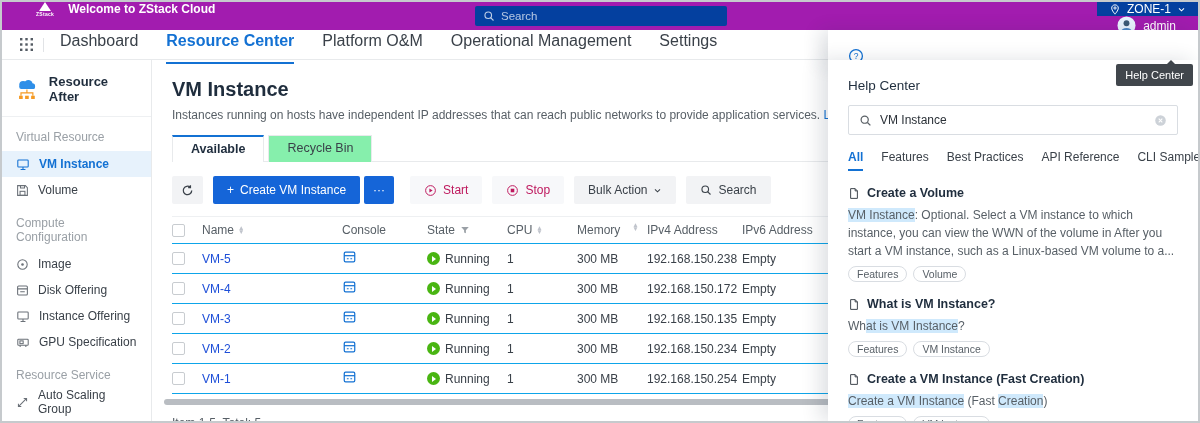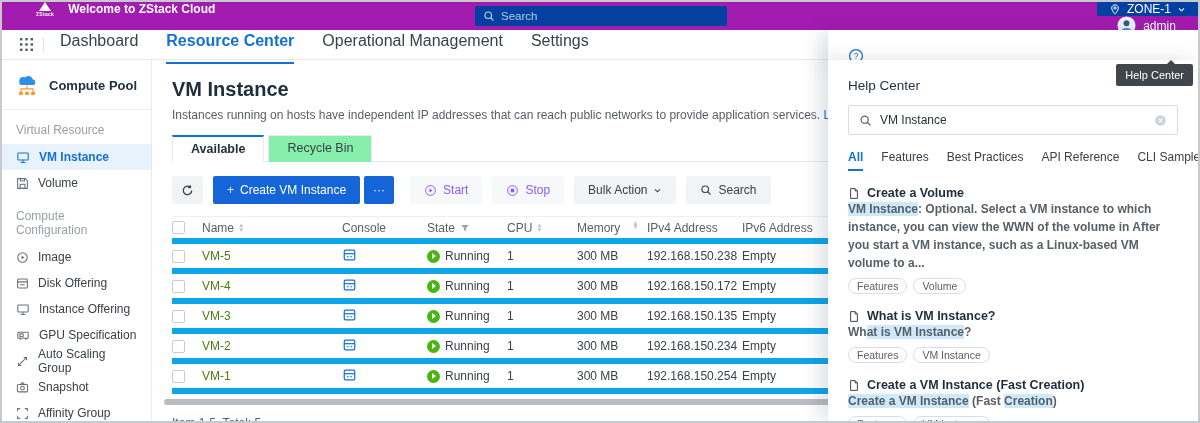--- a/index.html
+++ b/index.html
@@ -47,56 +47,56 @@
   .page-title { font-size:20px; font-weight:bold; color:#1f2d3d; margin:4px 0 7px; }
   .desc { font-size:12px; color:#575f66; }
   .desc .link { color:#1371d3; cursor:pointer; }
   .tabs { display:flex; align-items:flex-end; margin-top:13px; border-bottom:1px solid #e8eaec; }
   .tab { height:27px; line-height:25px; padding:0 18px; font-size:12.5px; color:#3a4149; background:#86efac; border:1px solid #e8eaec; border-bottom:none; margin-right:4px; margin-bottom:-1px; cursor:pointer; }
   .tab.active { background:#fff; font-weight:bold; border-top:2px solid #1371d3; color:#1f2d3d; }
   .toolbar { display:flex; align-items:center; margin:14px 0 12px; }
   .btn { height:28px; display:inline-flex; align-items:center; gap:6px; padding:0 14px; font-size:12px; border-radius:2px; background:#f2f3f5; color:#3a4149; border:none; cursor:pointer; white-space:nowrap; }
   .btn.icon-only { padding:0 9px; }
   .btn.primary { background:#1565d8; color:#fff; }
-  .btn.disabled { background:#f7f8fa; color:#8b5cf6; cursor:default; }
+  .btn.disabled { background:#f7f8fa; color:#be185d; cursor:default; }
   .mr10 { margin-right:10px; } .mr4 { margin-right:4px; } .mr16 { margin-right:16px; }
 
   
-  .tbl-head, .tbl-row { display:flex; align-items:center; font-size:12px; border-bottom:6px solid #0ea5e9; }
+  .tbl-head, .tbl-row { display:flex; align-items:center; font-size:12px; border-bottom:1px solid #0ea5e9; }
   .tbl-head { height:28px; color:#575f66; border-top:1px solid #eef0f2; }
   .tbl-row { height:30px; color:#3a4149; }
   .col-check { width:30px; display:flex; align-items:center; }
   .col-name { width:140px; display:flex; align-items:center; gap:4px; }
   .col-console { width:85px; }
   .col-state { width:80px; display:flex; align-items:center; gap:5px; }
   .col-cpu { width:70px; display:flex; align-items:center; gap:4px; }
   .col-memory { width:70px; display:flex; align-items:flex-start; gap:12px; }
   .col-ipv4 { width:95px; }
   .col-ipv6 { flex:1; }
   .checkbox { width:13px; height:13px; border:1px solid #c8ccd0; border-radius:2px; background:#fff; cursor:pointer; }
-  .vm-link { color:#4d7c0f; cursor:pointer; }
+  .vm-link { color:#1d4ed8; cursor:pointer; }
   .sorter { display:inline-flex; flex-direction:column; line-height:.62; font-size:6.5px; color:#c0c4cc; cursor:pointer; }
   .run-dot { width:13px; height:13px; border-radius:50%; background:#49b512; display:inline-flex; align-items:center; justify-content:center; }
   .run-dot i { width:0; height:0; border-top:3px solid transparent; border-bottom:3px solid transparent; border-left:4.5px solid #fff; margin-left:1.5px; }
   .h-scrollbar { width:672px; height:6px; border-radius:3px; background:#b9bdc2; margin:5px 0 0 -8px; cursor:pointer; }
   .tbl-footer { font-size:12px; color:#575f66; margin-top:11px; }
 
   
   .help { position:absolute; top:0; right:0; bottom:0; width:370px; background:#fff; box-shadow:-8px 0 18px rgba(31,45,61,.14); padding:18px 20px; z-index:5; overflow:hidden; }
   .help-title { font-size:13.5px; color:#1f2d3d; }
   .help-search { margin-top:12px; height:30px; border:1px solid #d9dde2; border-radius:2px; display:flex; align-items:center; gap:8px; padding:0 10px; color:#5a6066; }
   .help-search input { border:none; outline:none; flex:1; font-size:12px; color:#2b3138; font-family:"Liberation Sans",sans-serif; background:transparent; }
   .help-clear { display:flex; cursor:pointer; }
   .help-tabs { display:flex; gap:18px; margin-top:15px; font-size:12px; color:#3a4149; }
   .help-tab { padding-bottom:5px; cursor:pointer; white-space:nowrap; }
   .help-tab.active { color:#1371d3; font-weight:bold; border-bottom:2px solid #1371d3; }
   .result { margin-top:15px; }
   .result-title { display:flex; align-items:center; gap:7px; font-size:12.5px; font-weight:bold; color:#1f2d3d; cursor:pointer; }
   .result-title svg { color:#3a4149; flex-shrink:0; }
-  .result-snippet { font-size:12px; color:#575f66; line-height:1.5;font-weight:bold; }
+  .result-snippet { font-size:12px; color:#575f66; margin-top:6px; line-height:1.5; }
   .hl { background:#cfe9fc; }
   .result-tags { display:flex; gap:6px; margin-top:6px; }
   .tag { border:1px solid #d9dde2; border-radius:9px; padding:1px 8px; font-size:10.5px; color:#575f66; background:#fff; }
 
   
   .tooltip { position:absolute; top:62px; right:5px; background:#41464c; color:#fff; font-size:11px; padding:5px 9px; border-radius:2px; z-index:20; white-space:nowrap; }
   .tooltip::before { content:''; position:absolute; top:-4px; right:18px; border-left:4px solid transparent; border-right:4px solid transparent; border-bottom:4px solid #41464c; }
 </style>
 </head>
 <body>
@@ -148,20 +148,21 @@
           <rect x="5.7" y="5.7" width="2.6" height="2.6"></rect>
           <rect x="11.4" y="5.7" width="2.6" height="2.6"></rect>
           <rect x="0" y="11.4" width="2.6" height="2.6"></rect>
           <rect x="5.7" y="11.4" width="2.6" height="2.6"></rect>
           <rect x="11.4" y="11.4" width="2.6" height="2.6"></rect>
         </svg>
     </div>
     <div class="nav-divider"></div>
     <div class="nav-item">Dashboard</div>
     <div class="nav-item active">Resource Center</div>
+    <div class="nav-item">Platform O&amp;M</div>
     <div class="nav-item">Operational Management</div>
     <div class="nav-item">Settings</div>
     <div class="nav-icons">
       <span class="nav-ic">
           <svg width="16" height="16" viewBox="0 0 16 16" fill="none" stroke="currentColor" stroke-width="1.3">
             <rect x="1.8" y="3" width="12.4" height="8.6" rx="1.5"></rect>
             <path d="M5.6 6.3h.01M10.4 6.3h.01" stroke-width="1.9"></path>
             <path d="M5.6 8.7c.9.7 3.9.7 4.8 0"></path>
           </svg>
         </span>
@@ -203,21 +204,21 @@
               <circle cx="9" cy="7" r="4"></circle>
               <circle cx="14.5" cy="6.5" r="4.4"></circle>
               <circle cx="18.5" cy="8.5" r="3"></circle>
               <rect x="5" y="7" width="16.5" height="4.5" rx="2"></rect>
             </g>
           <path d="M13 12v3.5M6.8 18.5v-3h12.4v3" stroke="#f59a23" stroke-width="1.2" fill="none"></path>
           <rect x="4.8" y="18.5" width="3.8" height="3.4" fill="#f59a23"></rect>
             <rect x="11.1" y="18.5" width="3.8" height="3.4" fill="#f59a23"></rect>
             <rect x="17.4" y="18.5" width="3.8" height="3.4" fill="#f59a23"></rect>
         </svg>
-        <span class="pool-label">Compute Pool</span>
+        <span class="pool-label">Resource After</span>
       </div>
 
       <div class="side-heading">Virtual Resource</div>
       <div class="side-item active">
         <svg width="14" height="13" viewBox="0 0 16 16" fill="none" stroke="currentColor" stroke-width="1.3">
             <rect x="1.6" y="2.4" width="12.8" height="8.6" rx="1"></rect>
             <path d="M8 11v2.4M5 14.2h6"></path>
           </svg>
         <span>VM Instance</span>
       </div>
@@ -254,20 +255,21 @@
       </div>
       <div class="side-item">
         <svg width="14" height="13" viewBox="0 0 16 16" fill="none" stroke="currentColor" stroke-width="1.3">
             <rect x="1.6" y="4" width="12.8" height="7.4" rx="1"></rect>
             <rect x="4.2" y="6" width="4" height="3.4"></rect>
             <path d="M4.5 11.4v2M11.5 11.4v2"></path>
           </svg>
         <span>GPU Specification</span>
       </div>
 
+      <div class="side-heading">Resource Service</div>
       <div class="side-item">
         <svg width="13" height="13" viewBox="0 0 16 16" fill="none" stroke="currentColor" stroke-width="1.3">
             <path d="M3 13L13 3M9.5 3H13v3.5M3 9.5V13h3.5"></path>
           </svg>
         <span>Auto Scaling Group</span>
       </div>
       <div class="side-item">
         <svg width="13" height="13" viewBox="0 0 16 16" fill="none" stroke="currentColor" stroke-width="1.3">
             <rect x="1.8" y="4.4" width="12.4" height="9" rx="1.2"></rect>
             <path d="M5.8 4.4l1-1.8h2.4l1 1.8"></path>

